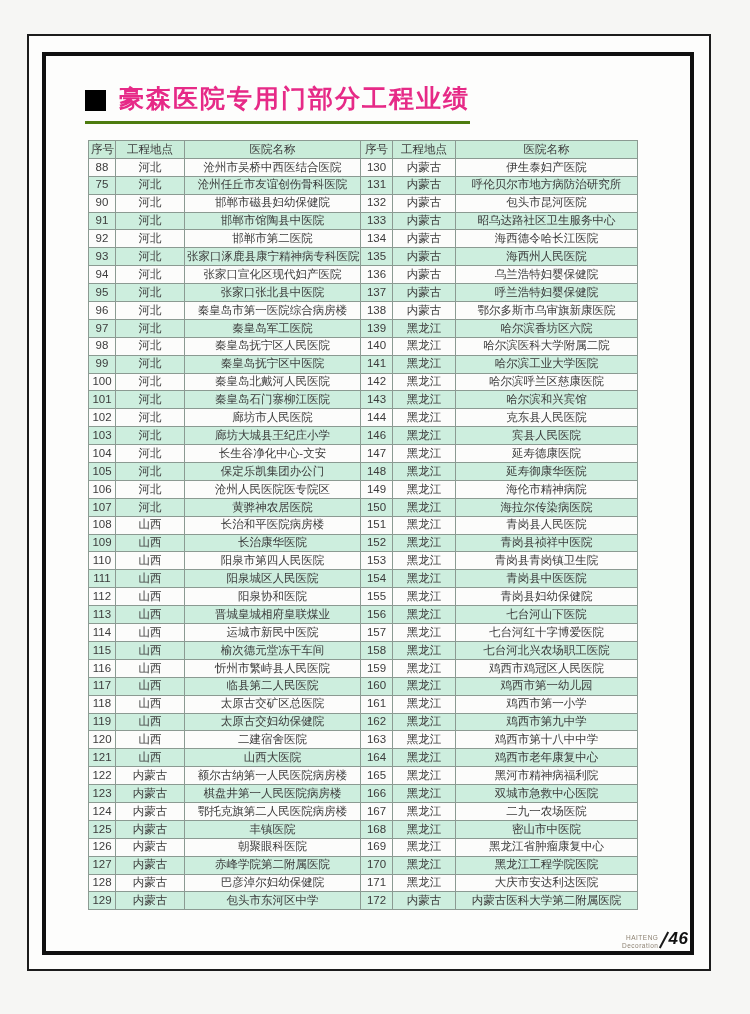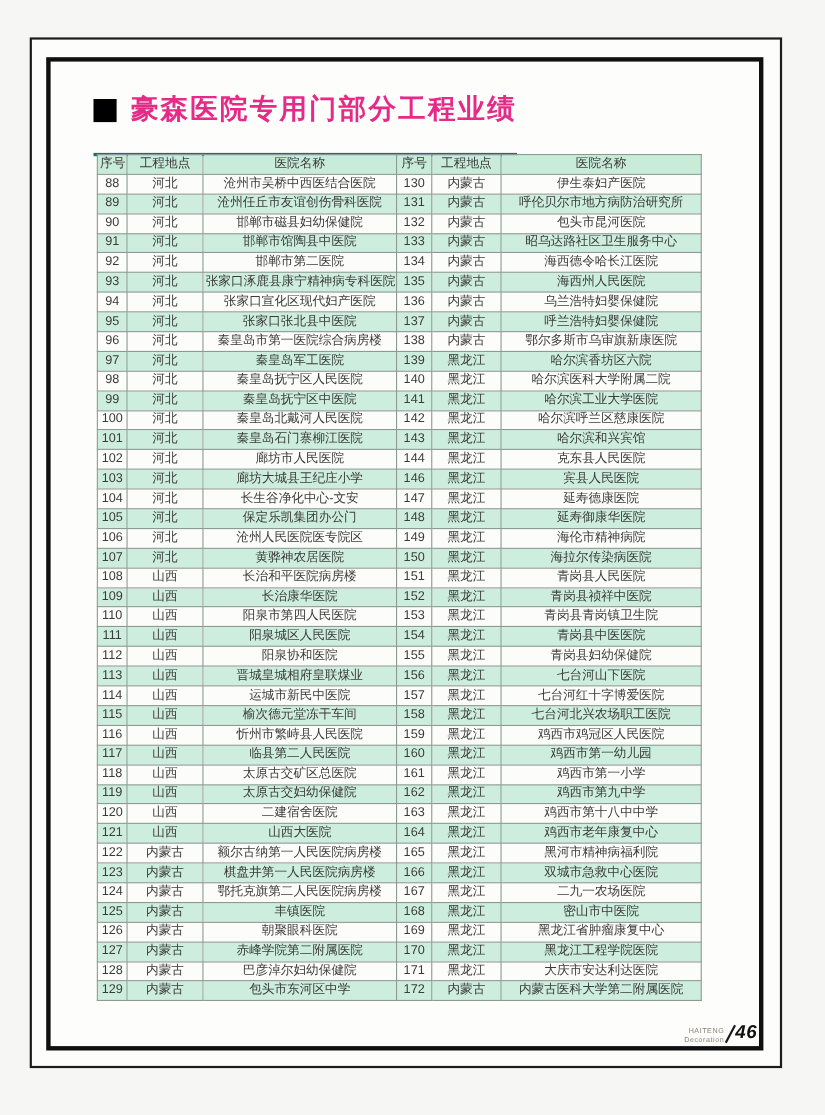--- a/index.html
+++ b/index.html
@@ -14,21 +14,21 @@
     position:absolute;left:27px;top:34px;width:684px;height:937px;
     border:2px solid #1c1c1c;background:#fdfdfc;box-sizing:border-box;
   }
   .inner-frame{
     position:absolute;left:42px;top:52px;width:652px;height:903px;
     border:4px solid #101010;background:#fdfdfc;box-sizing:border-box;
   }
   .title-wrap{
     position:absolute;left:85px;top:82px;
     display:inline-flex;align-items:center;gap:13px;
-    padding-bottom:24px;border-bottom:3px solid #0f766e;
+    padding-bottom:6px;border-bottom:3px solid #4d7c0f;
   }
   .bullet{width:21px;height:21px;background:#000;flex:0 0 auto;margin-top:3px;}
   .page-title{
     font-size:25px;font-weight:bold;letter-spacing:2px;
     color:var(--title-pink,#e62a87);white-space:nowrap;
   }
   .tables{
     position:absolute;left:88px;top:140px;display:flex;align-items:center;
   }
   table{border-collapse:collapse;table-layout:fixed;}
@@ -85,21 +85,21 @@
         <th>医院名称</th>
       </tr>
     </thead>
     <tbody>
         <tr>
           <td>88</td>
           <td>河北</td>
           <td>沧州市吴桥中西医结合医院</td>
         </tr>
         <tr>
-          <td>89</td>
+          <td>75</td>
           <td>河北</td>
           <td>沧州任丘市友谊创伤骨科医院</td>
         </tr>
         <tr>
           <td>90</td>
           <td>河北</td>
           <td>邯郸市磁县妇幼保健院</td>
         </tr>
         <tr>
           <td>91</td>

